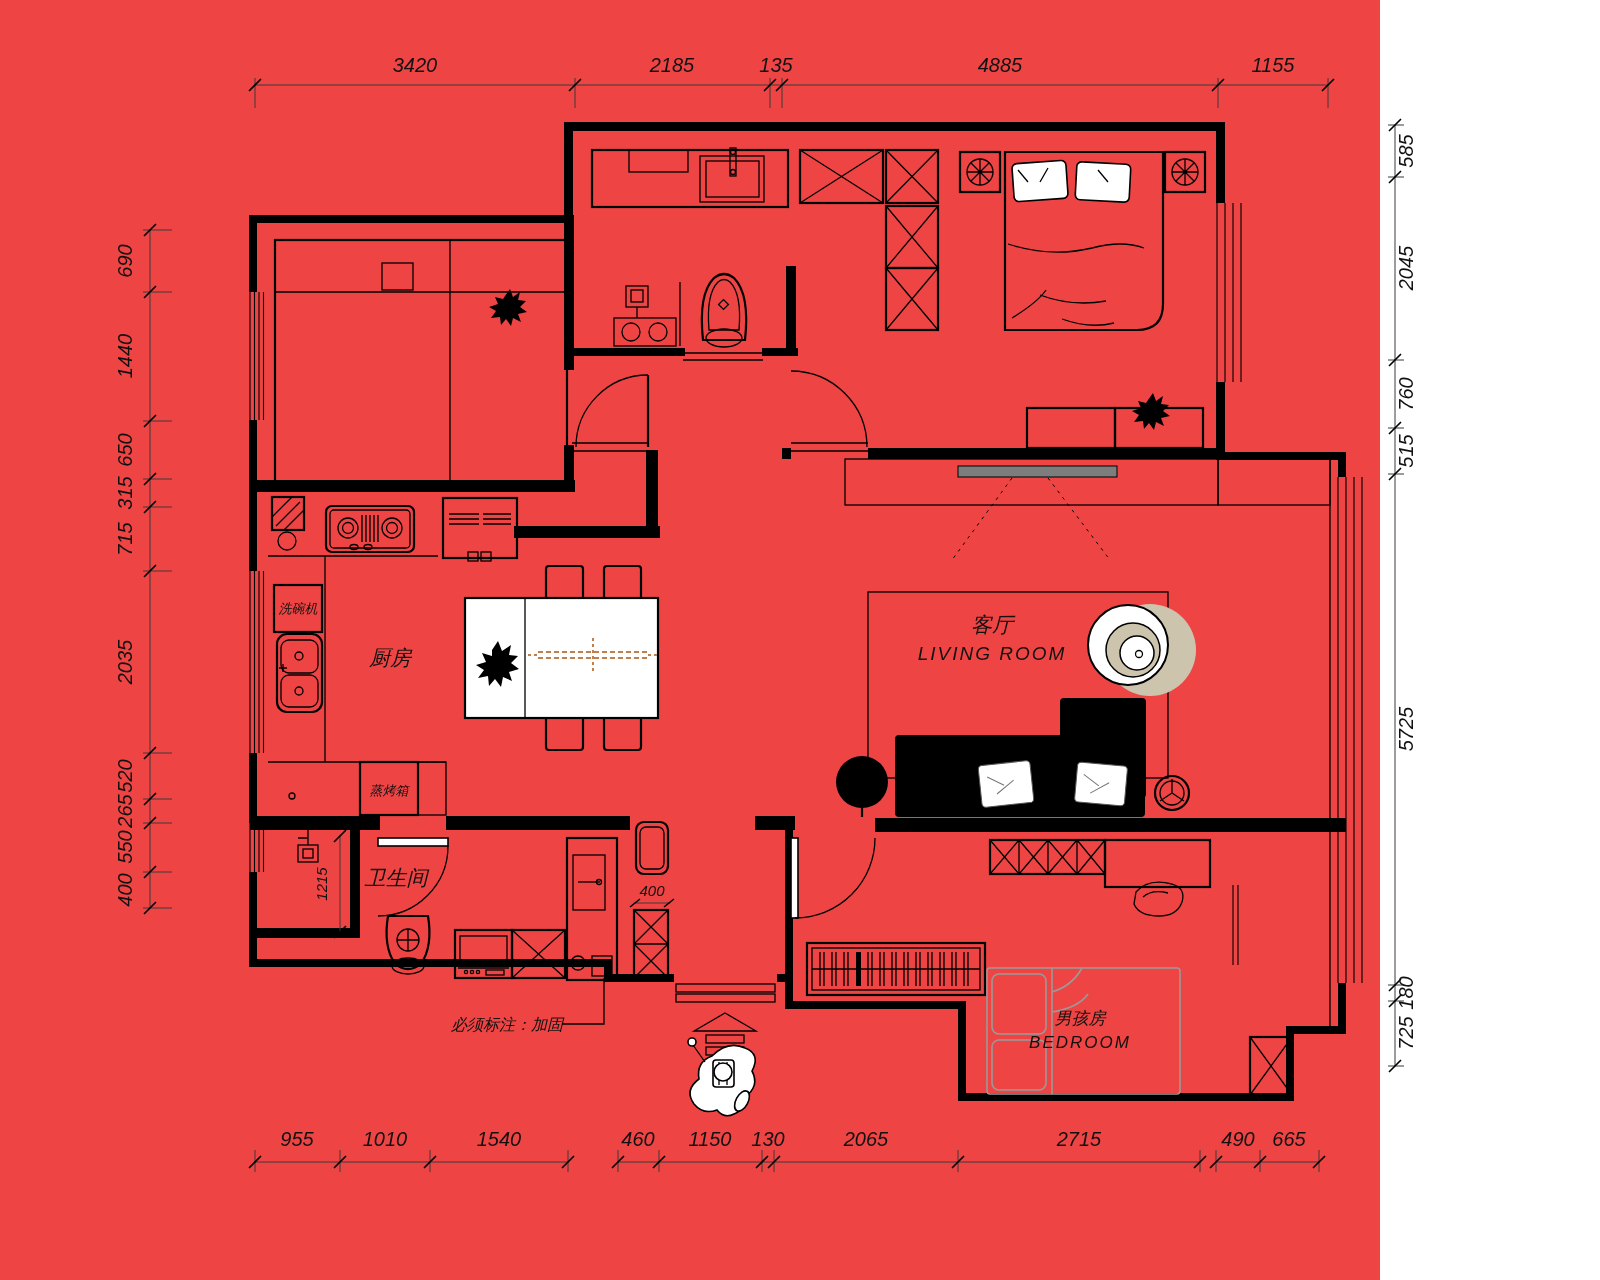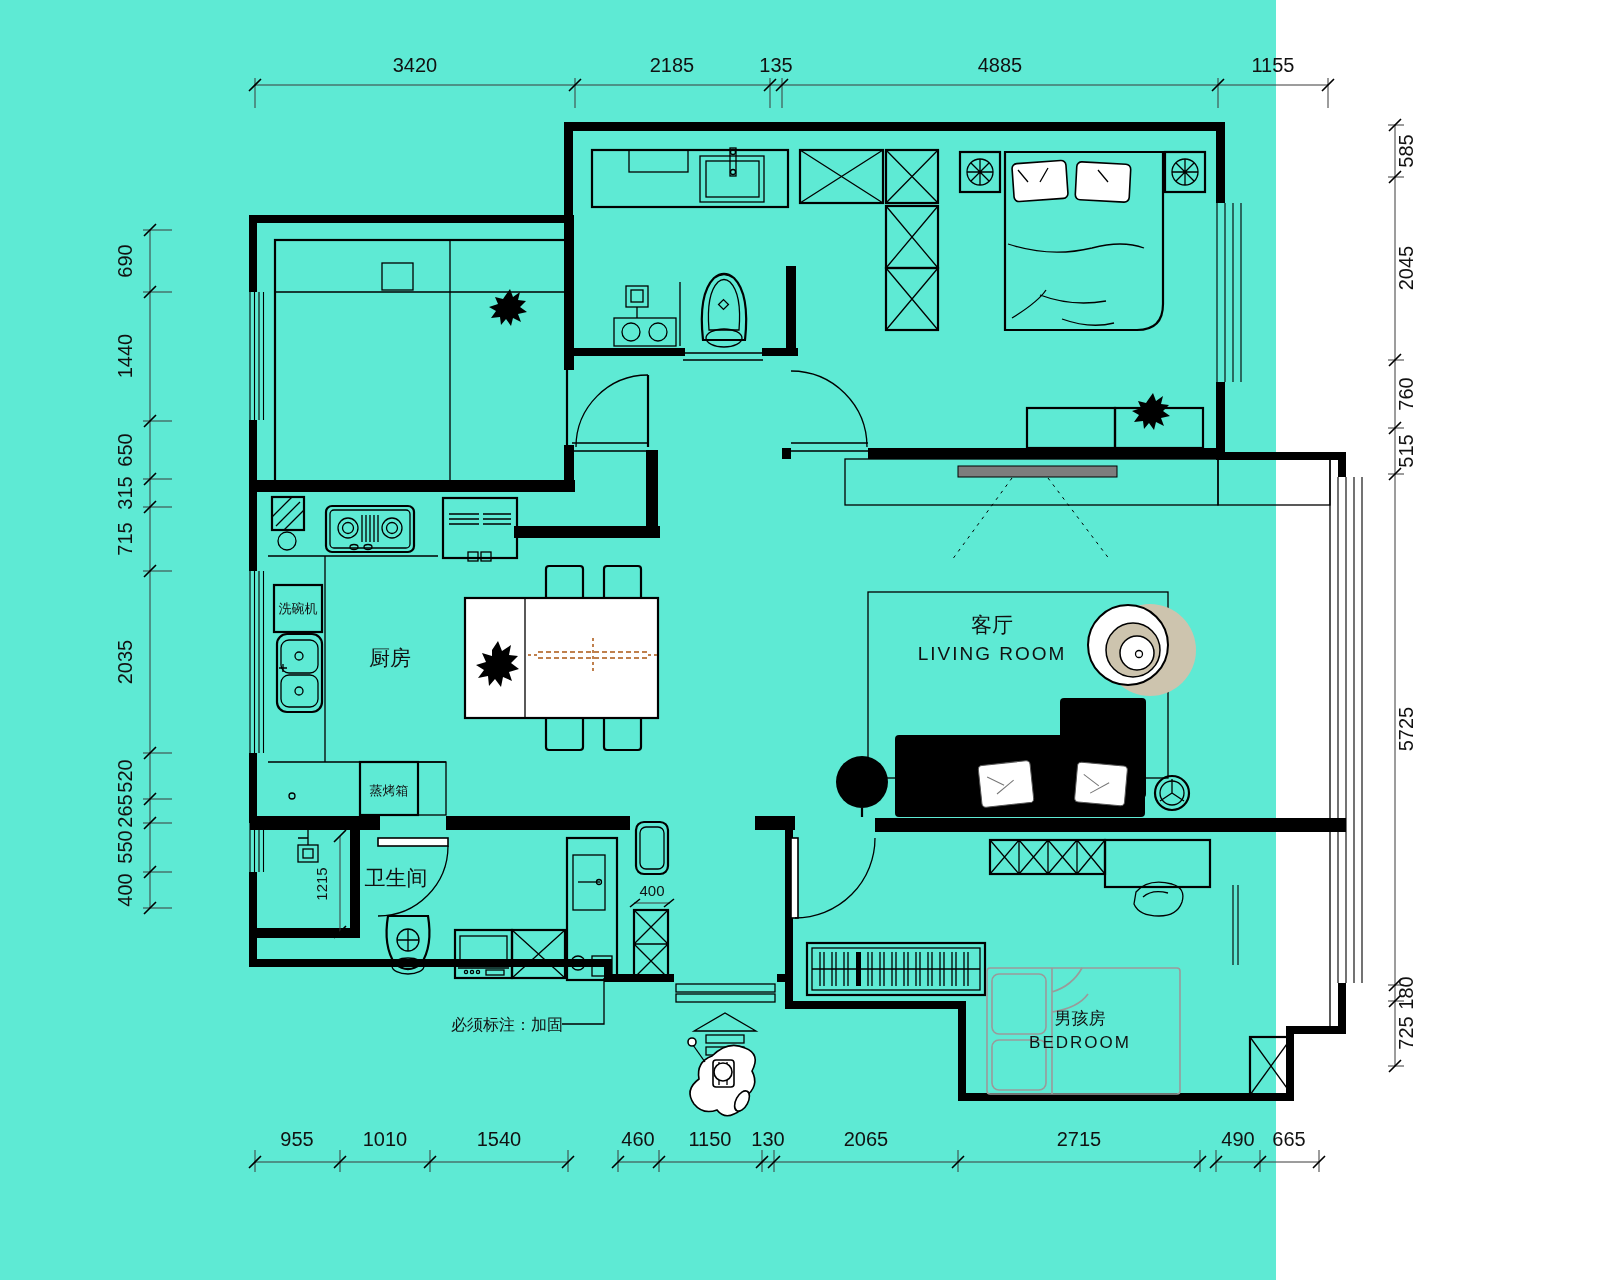--- a/index.html
+++ b/index.html
@@ -1,17 +1,17 @@
 <!DOCTYPE html>
 <html><head>
 <meta charset="utf-8">
 <style>
   html,body{margin:0;padding:0;background:#fff;}
-  #stage{width:1276px;height:1280px;position:relative;background:#5eead4;
-         font-family:"Liberation Sans", sans-serif;}
+  #stage{width:1380px;height:1280px;position:relative;background:#ef4444;
+         font-family:"Liberation Sans", sans-serif;font-style:italic;}
   svg{display:block}
   .w{fill:#000;stroke:none}
   .s{stroke:#000;fill:none;stroke-width:1.3}
   .s2{stroke:#000;fill:none;stroke-width:2.2}
   .white{fill:#fff;stroke:#000;stroke-width:1.6}
   .blk{fill:#000;stroke:none}
   .win{stroke:#000;fill:none;stroke-width:1.1}
   .dimline{stroke:#3a3a3a;stroke-width:1;fill:none}
   .tick{stroke:#000;stroke-width:1.6}
   .dash{stroke:#000;stroke-width:1;fill:none;stroke-dasharray:3,5}

